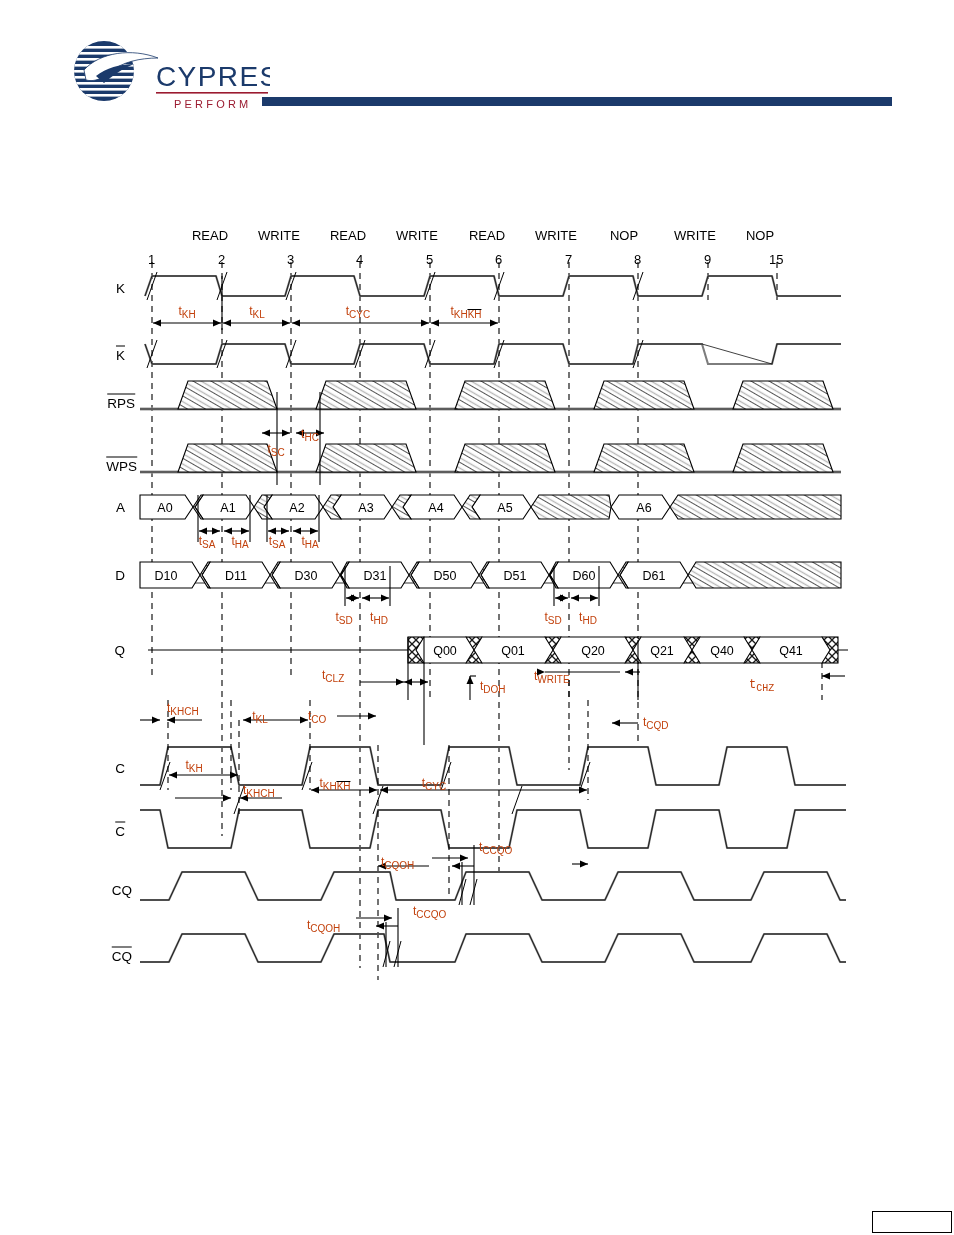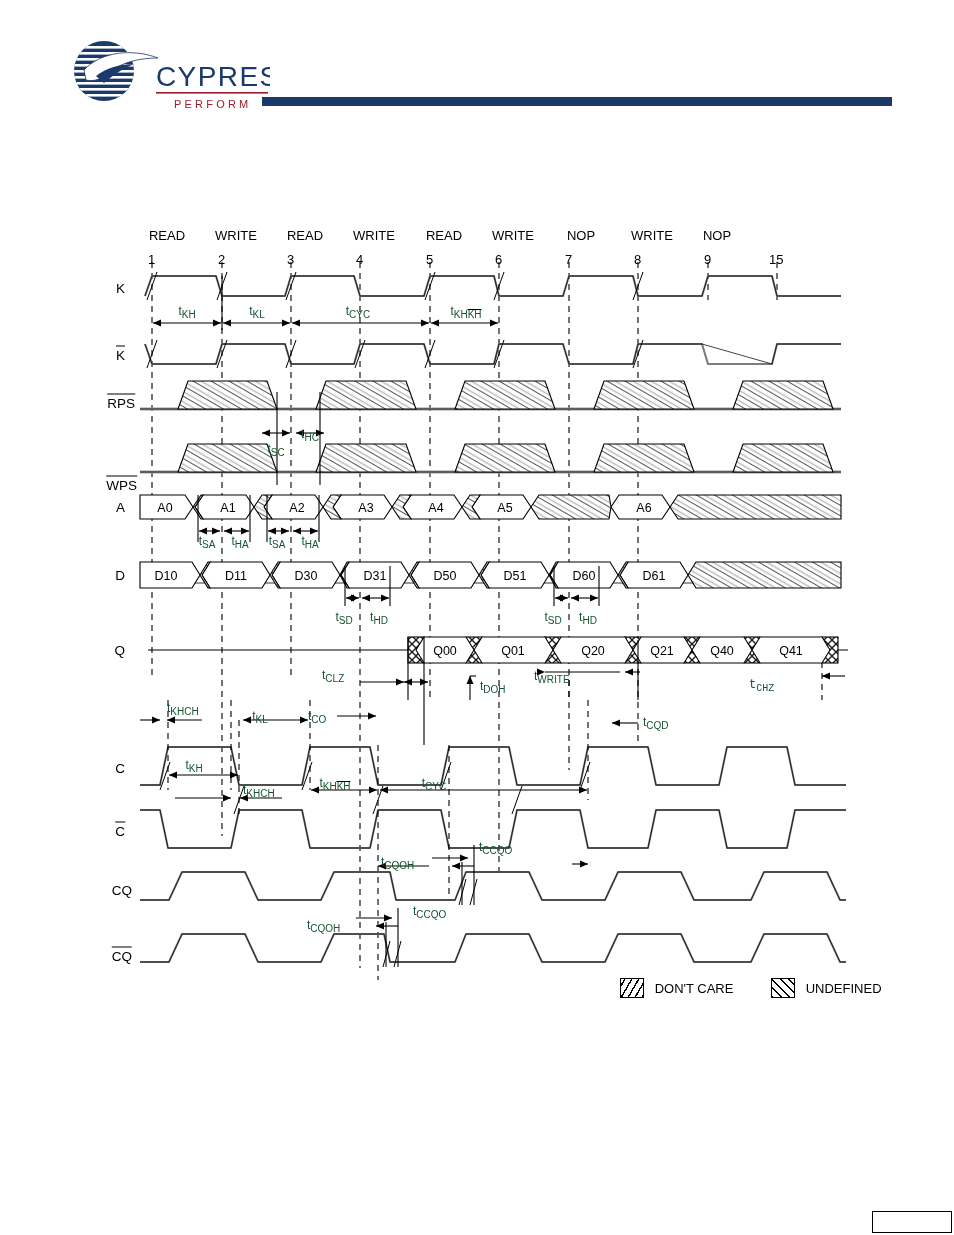--- a/index.html
+++ b/index.html
@@ -12,27 +12,27 @@
 
   
   #header{position:absolute;left:0;top:0;width:954px;height:140px;}
   #logo{position:absolute;left:70px;top:38px;width:200px;height:82px;}
   #rule{position:absolute;left:262px;top:97px;width:630px;height:9px;background:#1b3a6b;}
 
   
   #diagram{position:absolute;left:0;top:0;width:954px;height:1235px;}
 
   .lbl{position:absolute;font-size:13px;color:#000;white-space:nowrap;line-height:1;}
-  .lbl.c{transform:translateX(-50%);}
+  .lbl.c{transform:translateX(-50%);margin-left:43px;}
   .sig-name{position:absolute;font-size:13.5px;color:#000;white-space:nowrap;
             transform:translate(-100%,-50%);text-align:right;}
   .ovb{border-top:1.2px solid #000;padding-top:1px;display:inline-block;}
 
   
-  .tp{position:absolute;font-size:12px;white-space:nowrap;line-height:1;color:#14532d;}
+  .tp{position:absolute;font-size:12px;white-space:nowrap;line-height:1;color:#c2410c;}
   .tp.c{transform:translateX(-50%);}
   .tp .sub{font-size:10px;vertical-align:-0.28em;letter-spacing:0;}
   .tp .ob{border-top:1.1px solid #000;display:inline-block;line-height:0.95;}
 
   
   #legend{position:absolute;left:620px;top:978px;font-size:13px;}
   .legbox{display:inline-block;width:22px;height:18px;border:1.4px solid #000;
           vertical-align:middle;margin-right:7px;}
   .leg-dc{background:
      repeating-linear-gradient(-60deg,#000 0 1.4px,#fff 1.4px 6px);}
@@ -430,21 +430,21 @@
   <div class="lbl" style="left:426px;top:253px;">5</div>
   <div class="lbl" style="left:495px;top:253px;">6</div>
   <div class="lbl" style="left:565px;top:253px;">7</div>
   <div class="lbl" style="left:634px;top:253px;">8</div>
   <div class="lbl" style="left:704px;top:253px;">9</div>
   <div class="lbl" style="left:769px;top:253px;">15</div>
 
   <div class="sig-name" style="left:125px;top:288px;">K</div>
   <div class="sig-name" style="left:125px;top:354px;"><span class="ovb">K</span></div>
   <div class="sig-name" style="left:135px;top:402px;"><span class="ovb">RPS</span></div>
-  <div class="sig-name" style="left:137px;top:484px;text-decoration:underline;"><span class="ovb">WPS</span></div>
+  <div class="sig-name" style="left:137px;top:465px;text-decoration:underline;"><span class="ovb">WPS</span></div>
   <div class="sig-name" style="left:125px;top:507px;">A</div>
   <div class="sig-name" style="left:125px;top:575px;">D</div>
   <div class="sig-name" style="left:125px;top:650px;">Q</div>
   <div class="sig-name" style="left:125px;top:768px;">C</div>
   <div class="sig-name" style="left:125px;top:830px;"><span class="ovb">C</span></div>
   <div class="sig-name" style="left:132px;top:890px;">CQ</div>
   <div class="sig-name" style="left:132px;top:955px;"><span class="ovb">CQ</span></div>
 
   <div class="tp c" style="left:187px;top:305px;">t<span class="sub">KH</span></div>
   <div class="tp c" style="left:257px;top:305px;">t<span class="sub">KL</span></div>
@@ -476,21 +476,15 @@
   <div class="tp c" style="left:194px;top:759px;">t<span class="sub">KH</span></div>
   <div class="tp" style="left:243px;top:784px;">t<span class="sub">KHCH</span></div>
   <div class="tp c" style="left:335px;top:777px;">t<span class="sub">KH<span class="ob">KH</span></span></div>
   <div class="tp c" style="left:434px;top:777px;">t<span class="sub">CYC</span></div>
 
   <div class="tp" style="left:381px;top:856px;">t<span class="sub">CQOH</span></div>
   <div class="tp" style="left:479px;top:841px;">t<span class="sub">CCQO</span></div>
   <div class="tp" style="left:307px;top:919px;">t<span class="sub">CQOH</span></div>
   <div class="tp" style="left:413px;top:905px;">t<span class="sub">CCQO</span></div>
 
-  <div id="legend">
-    <span class="legbox leg-dc"></span>
-    <span class="legtxt">DON'T CARE</span>
-    <span class="legbox leg-un"></span>
-    <span class="legtxt">UNDEFINED</span>
-  </div>
 
   <div id="footbox"></div>
 </div>
 
 </body></html>

